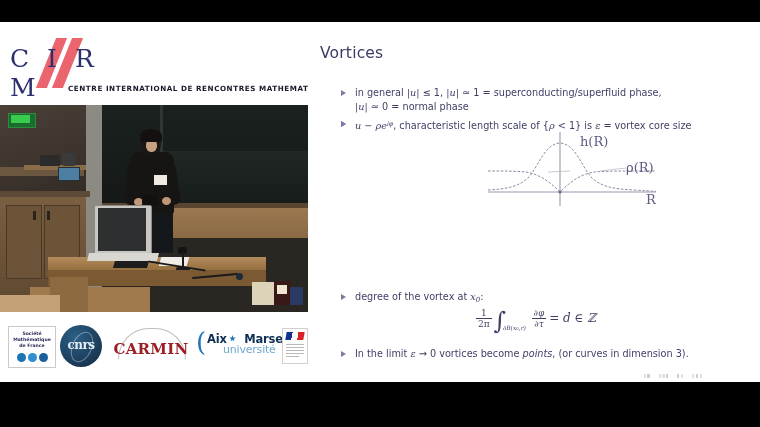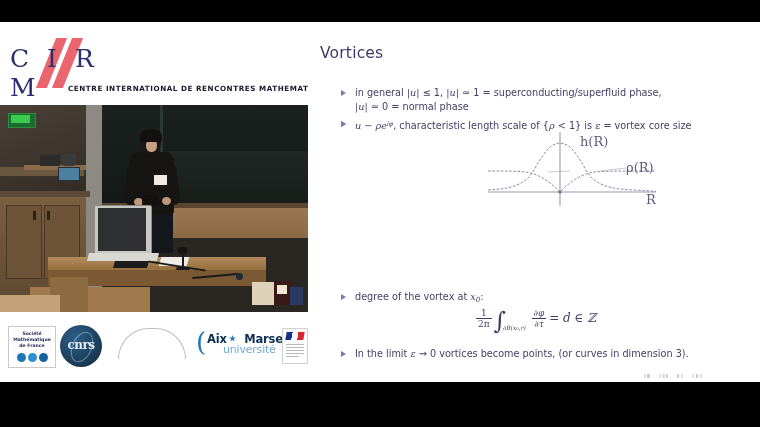--- a/index.html
+++ b/index.html
@@ -264,21 +264,21 @@
   .bullet .tri {
     position: absolute;
     left: 1px; top: 4.2px;
     width: 0; height: 0;
     border-left: 5px solid #7b7ba6;
     border-top: 3.4px solid transparent;
     border-bottom: 3.4px solid transparent;
   }
   .mi { font-family: "DejaVu Serif", serif; font-style: italic; }
   .bold { font-weight: bold; }
-  .ital { }
+  .ital { font-style: italic; }
   .sub { font-size: 7px; vertical-align: -2px; }
   .sup { font-size: 6.6px; vertical-align: 3px; font-style: italic; }
 
   
   .figure {
     position: absolute;
     left: 180px; top: 108px;
     width: 175px; height: 78px;
   }
   .fig-label {
@@ -422,20 +422,21 @@
           </div>
         </div>
 
         <div class="logo cnrs">
           <div class="cnrs-swirl"></div>
           <div class="cnrs-txt">cnrs</div>
         </div>
 
         <div class="logo carmin">
           <div class="carmin-arc"></div>
+          <div class="carmin-txt">CARMIN</div>
         </div>
 
         <div class="logo amu">
           <div class="amu-paren">(</div>
           <div class="amu-l1">
             <span>Aix</span>
             <span style="display:inline-block;width:10px"></span>
             <span>Marseille</span>
           </div>
           <div class="amu-star"></div>

